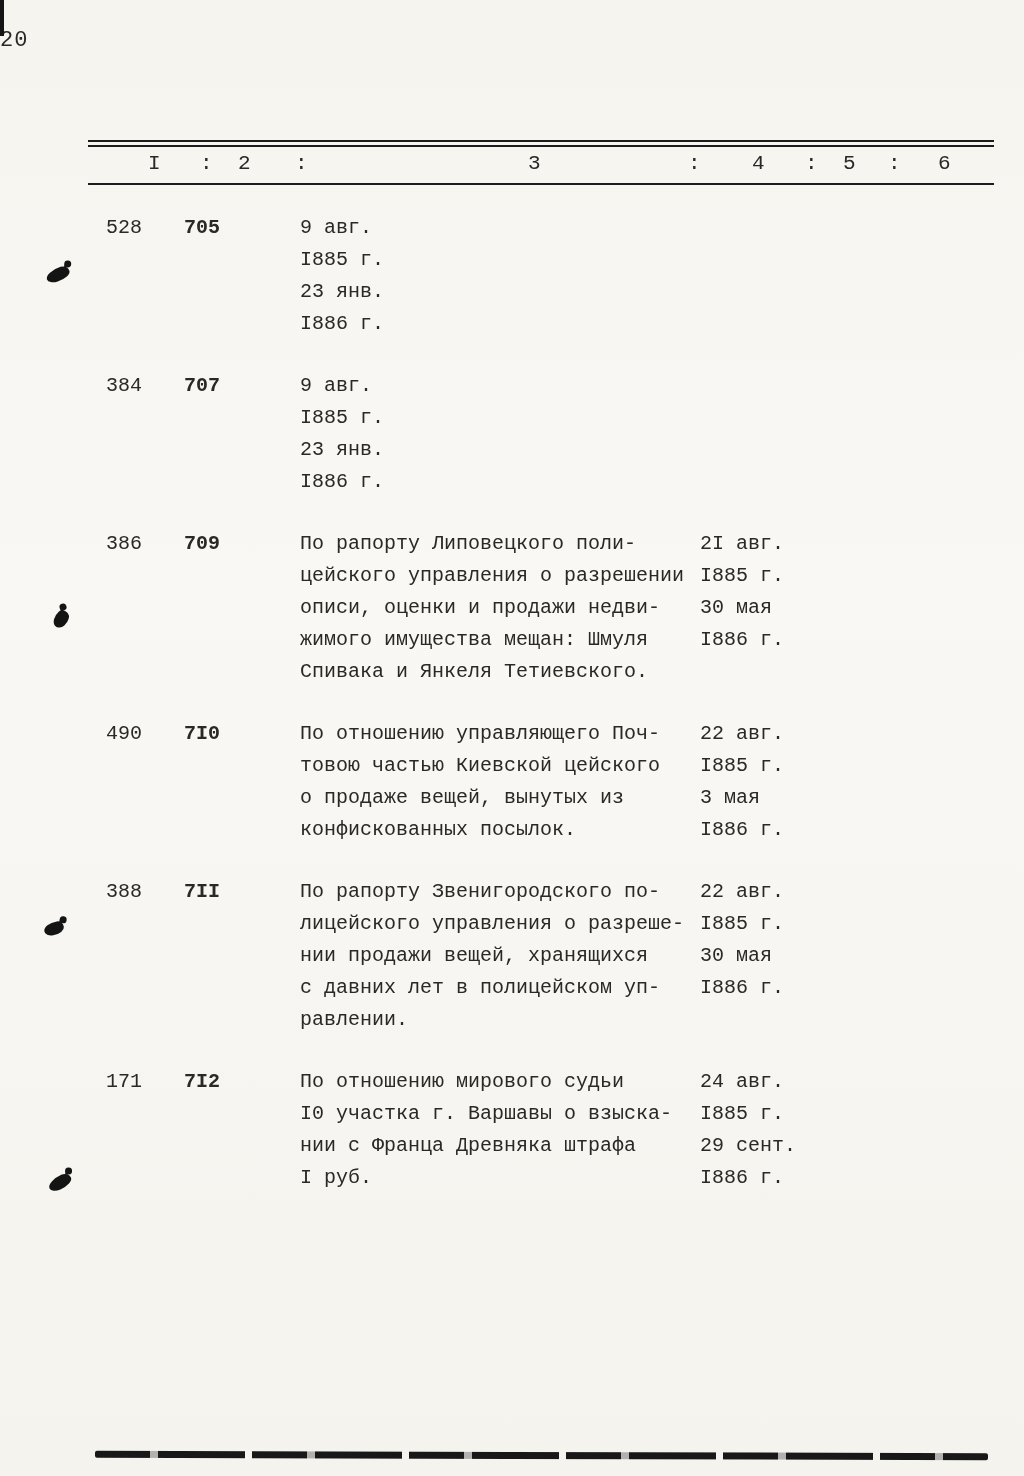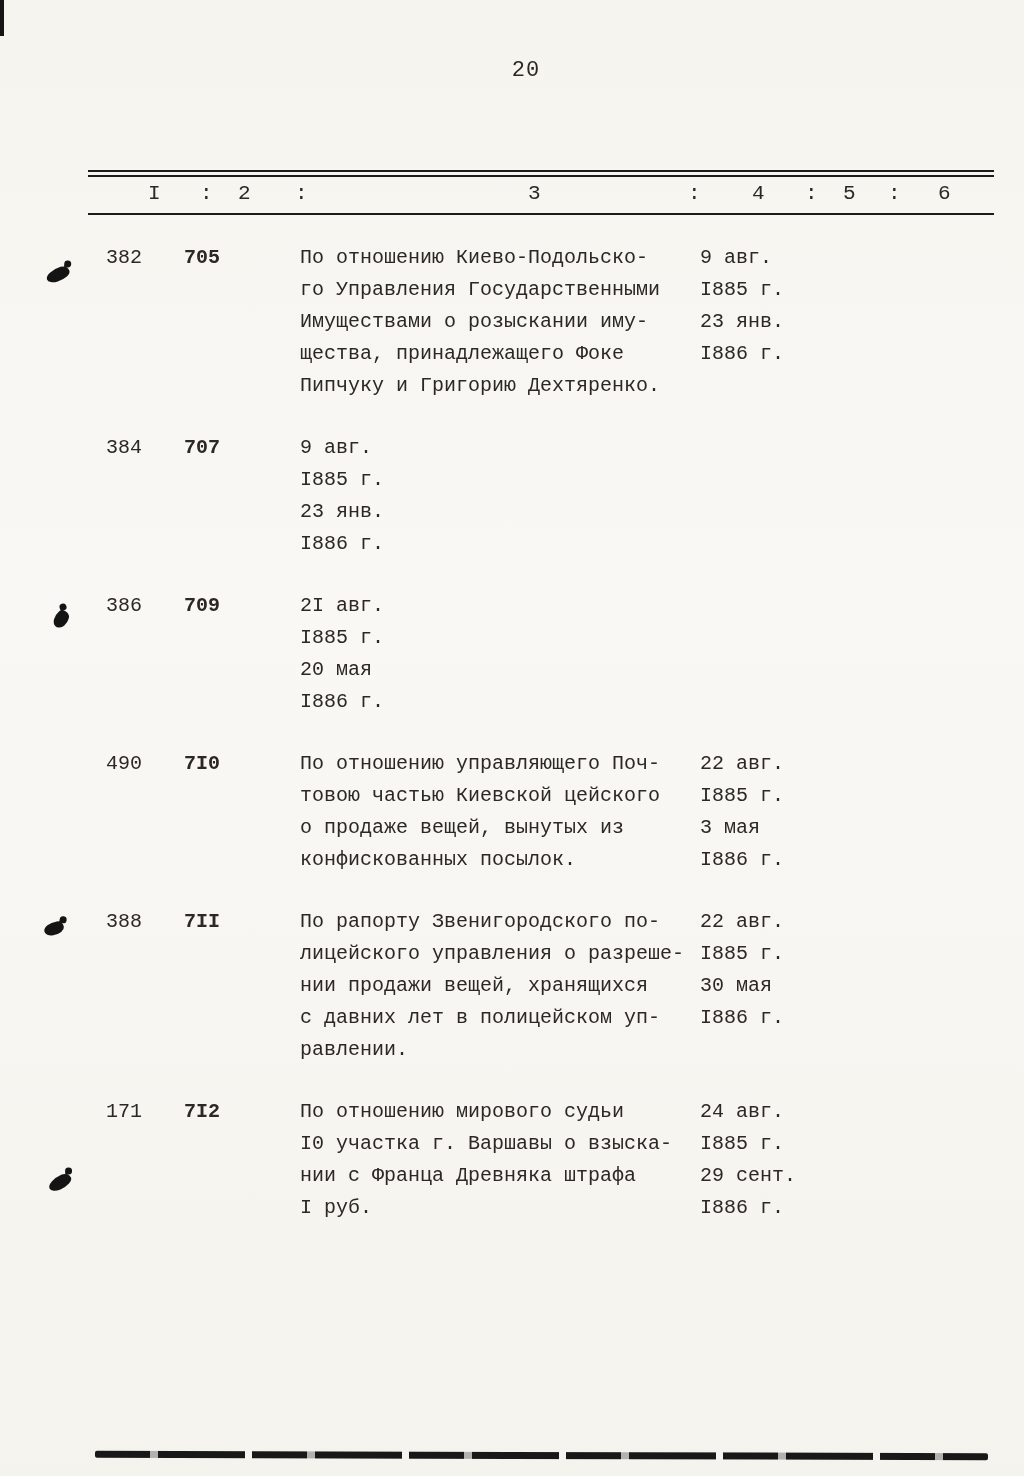--- a/index.html
+++ b/index.html
@@ -8,26 +8,24 @@
     height: 1476px;
     position: relative;
     overflow: hidden;
     background: linear-gradient(180deg, #f6f4ef 0%, #f9f8f4 40%, #f5f3ee 100%);
     font-family: "Liberation Mono", "DejaVu Sans Mono", monospace;
     color: #2b2826;
   }
   .page { position: relative; width: 1024px; height: 1476px; }
 
   .page-number {
-    padding-top: 56px;
-    text-align: center;
+    padding-top: 26px;
     font-size: 22px;
     line-height: 30px;
     letter-spacing: 1px;
-    margin-left: 28px;
   }
 
   
   .table-header {
     margin: 84px 0 0 88px;
     width: 906px;
   }
   .rule-double {
     height: 3px;
     border-top: 2px solid #1c1c1c;
@@ -130,48 +128,48 @@
       <span class="hc" style="left:755px">5</span>
       <span class="hc" style="left:800px">:</span>
       <span class="hc" style="left:850px">6</span>
     </div>
     <div class="rule-single"></div>
   </div>
 
   <div class="entries">
 
     <div class="entry">
-      <div class="c-num">382</div>
+      <div class="c-num">528</div>
       <div class="c-case">705</div>
-      <div class="c-desc">По отношению Киево-Подольско-
-го Управления Государственными
-Имуществами о розыскании иму-
-щества, принадлежащего Фоке
-Пипчуку и Григорию Дехтяренко.</div>
       <div class="c-dates">9 авг.
 I885 г.
 23 янв.
 I886 г.</div>
     </div>
 
     <div class="entry">
       <div class="c-num">384</div>
       <div class="c-case">707</div>
       <div class="c-dates">9 авг.
 I885 г.
 23 янв.
 I886 г.</div>
     </div>
 
     <div class="entry">
       <div class="c-num">386</div>
       <div class="c-case">709</div>
+      <div class="c-desc">По рапорту Липовецкого поли-
+цейского управления о разрешении
+описи, оценки и продажи недви-
+жимого имущества мещан: Шмуля
+Спивака и Янкеля Тетиевского.</div>
       <div class="c-dates">2I авг.
 I885 г.
-20 мая
+30 мая
 I886 г.</div>
     </div>
 
     <div class="entry">
       <div class="c-num">490</div>
       <div class="c-case">7I0</div>
       <div class="c-desc">По отношению управляющего Поч-
 товою частью Киевской цейского
 о продаже вещей, вынутых из
 конфискованных посылок.</div>

